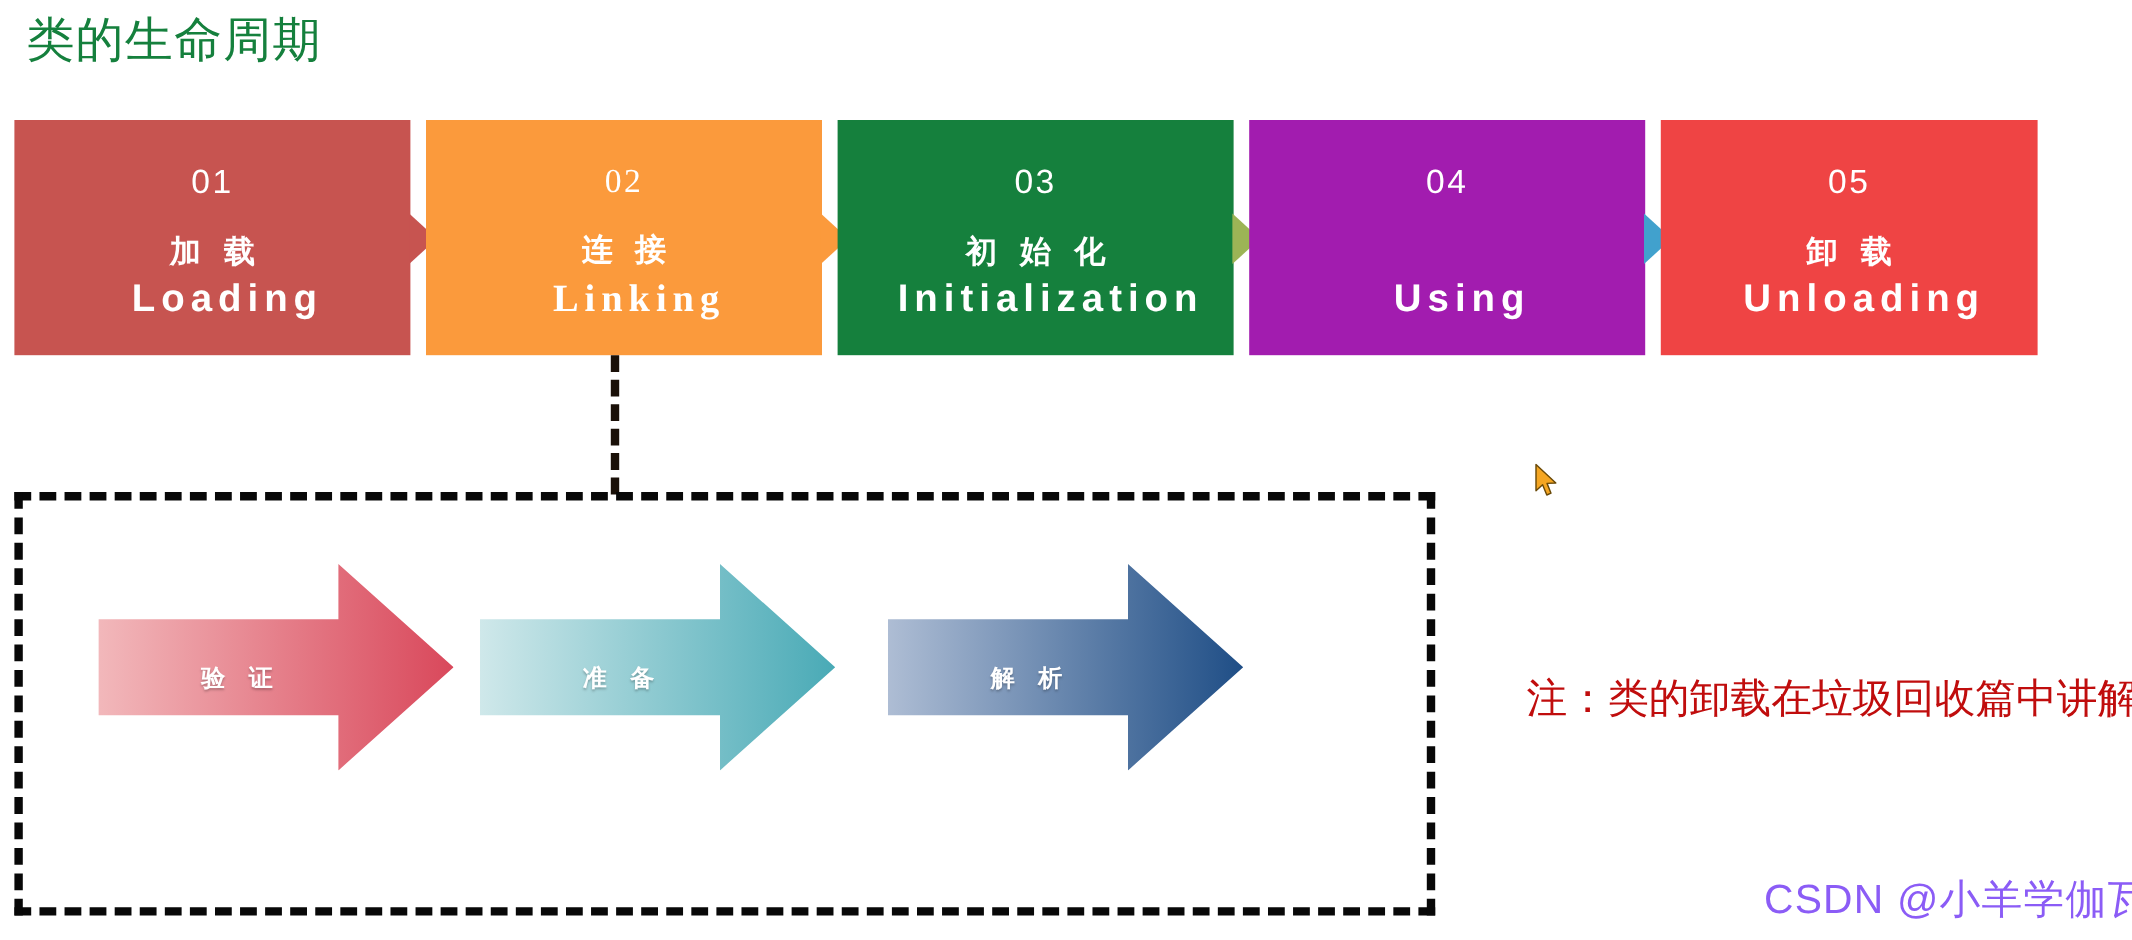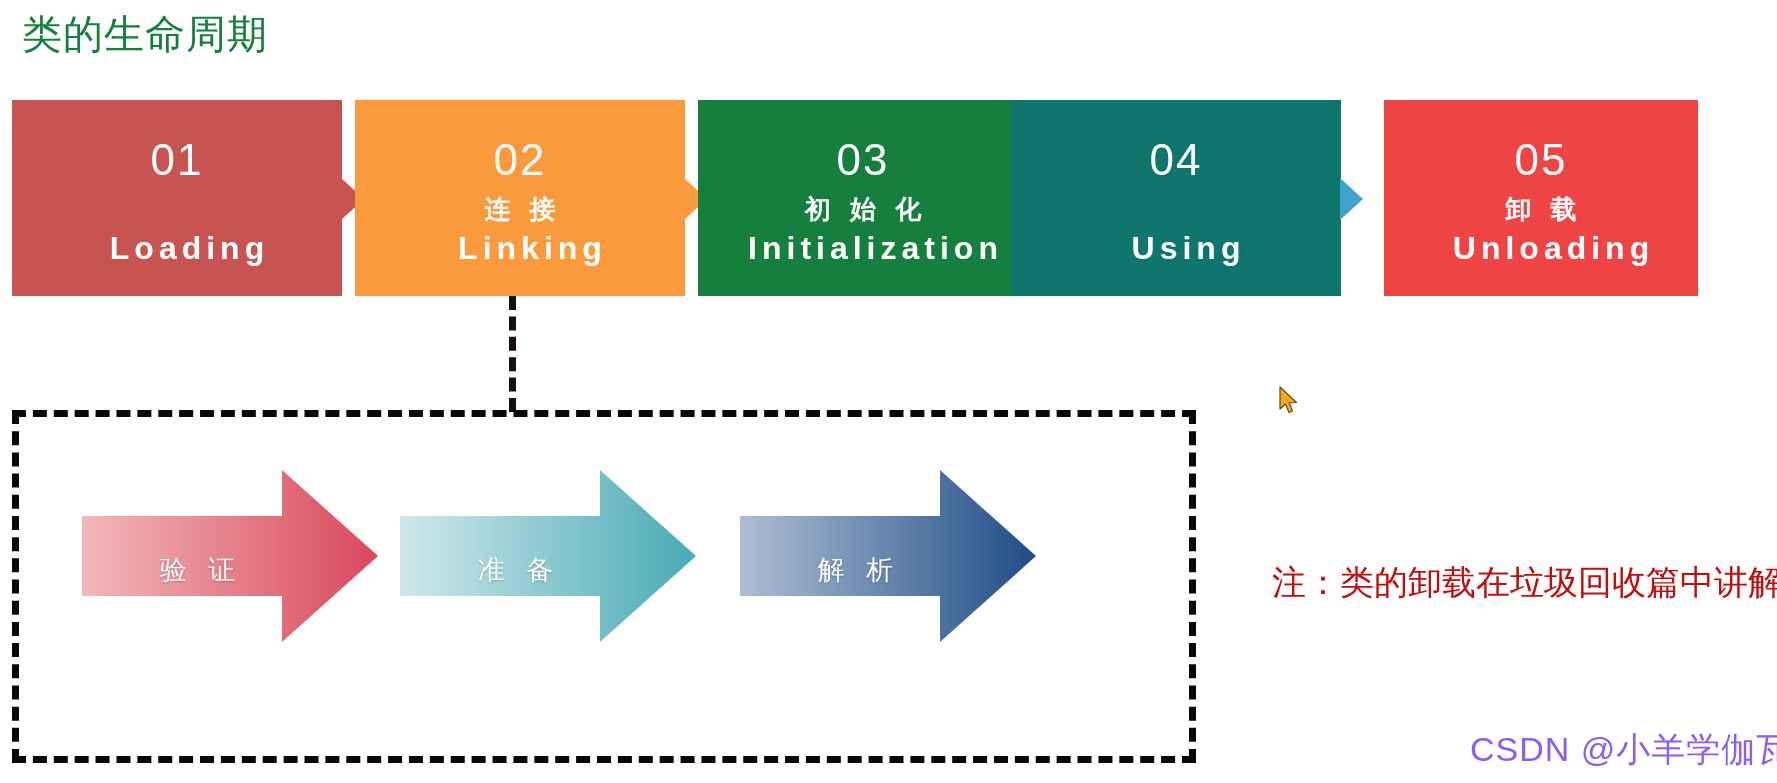--- a/index.html
+++ b/index.html
@@ -45,21 +45,21 @@
     width: 330px;
     box-sizing: border-box;
     color: #ffffff;
     text-align: center;
   }
   .phase-box .num {
     position: absolute;
     left: 0;
     right: 0;
     top: 38px;
-    font-size: 44px;
+    font-size: 28px;
     font-weight: 300;
     letter-spacing: 2px;
     line-height: 1;
     color: #ffffff;
   }
   .phase-box .cn {
     position: absolute;
     left: 0;
     right: 0;
     top: 95px;
@@ -123,22 +123,22 @@
     position: absolute;
     top: 470px;
   }
   .step-arrow svg { display: block; }
   .step-arrow .arrow-label {
     position: absolute;
     left: 0;
     width: 78%;
     text-align: center;
     top: 82px;
-    font-size: 27px;
-    font-weight: normal;
+    font-size: 20px;
+    font-weight: bold;
     letter-spacing: 7px;
     text-indent: 7px;
     color: #ffffff;
     text-shadow: 0 1px 2px rgba(0,0,0,0.25);
     pointer-events: none;
   }
   #arrow-verify { left: 82px; }
   #arrow-prepare { left: 400px; }
   #arrow-resolve { left: 740px; }
 
@@ -177,39 +177,40 @@
 <body>
 
 <div id="stage">
 
   <div id="page-title">类的生命周期</div>
 
   <div id="phase-band">
 
     <div class="phase-box" style="left:0px; color:#c75450; background:#c75450;">
       <div class="num">01</div>
+      <div class="cn">加 载</div>
       <div class="en">Loading</div>
       <div class="chevron-nub"></div>
     </div>
 
-    <div class="phase-box" style="left:343px; color:#fb9a3c; background:#fb9a3c;">
+    <div class="phase-box" style="left:343px; color:#fb9a3c; background:#fb9a3c;font-family:Liberation Serif, serif;">
       <div class="num">02</div>
       <div class="cn">连 接</div>
       <div class="en">Linking</div>
       <div class="chevron-nub"></div>
     </div>
 
     <div class="phase-box" style="left:686px; color:#9cb456; background:#15803d;">
       <div class="num">03</div>
       <div class="cn">初 始 化</div>
       <div class="en">Initialization</div>
       <div class="chevron-nub"></div>
     </div>
 
-    <div class="phase-box" style="left:999px; color:#41a1cd; background:#0f766e;">
+    <div class="phase-box" style="left:1029px; color:#41a1cd; background:#a21caf;">
       <div class="num">04</div>
       <div class="en">Using</div>
       <div class="chevron-nub"></div>
     </div>
 
     <div class="phase-box" style="left:1372px; color:#a6a6a6; background:#ef4444; width:314px;">
       <div class="num">05</div>
       <div class="cn">卸 载</div>
       <div class="en">Unloading</div>
     </div>

